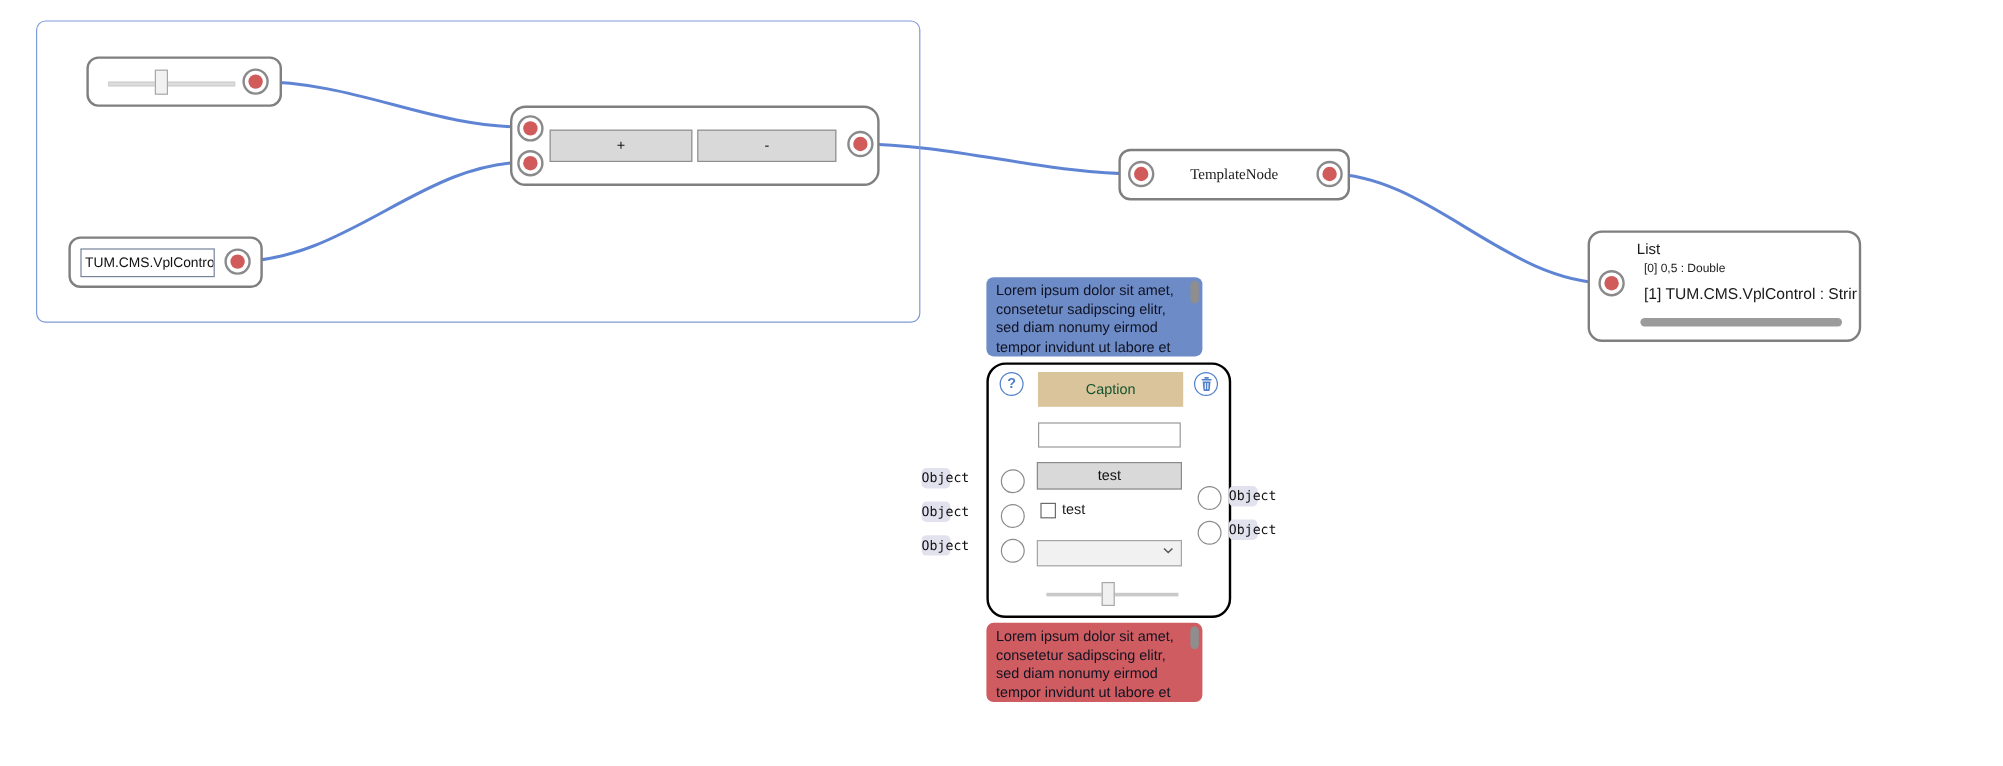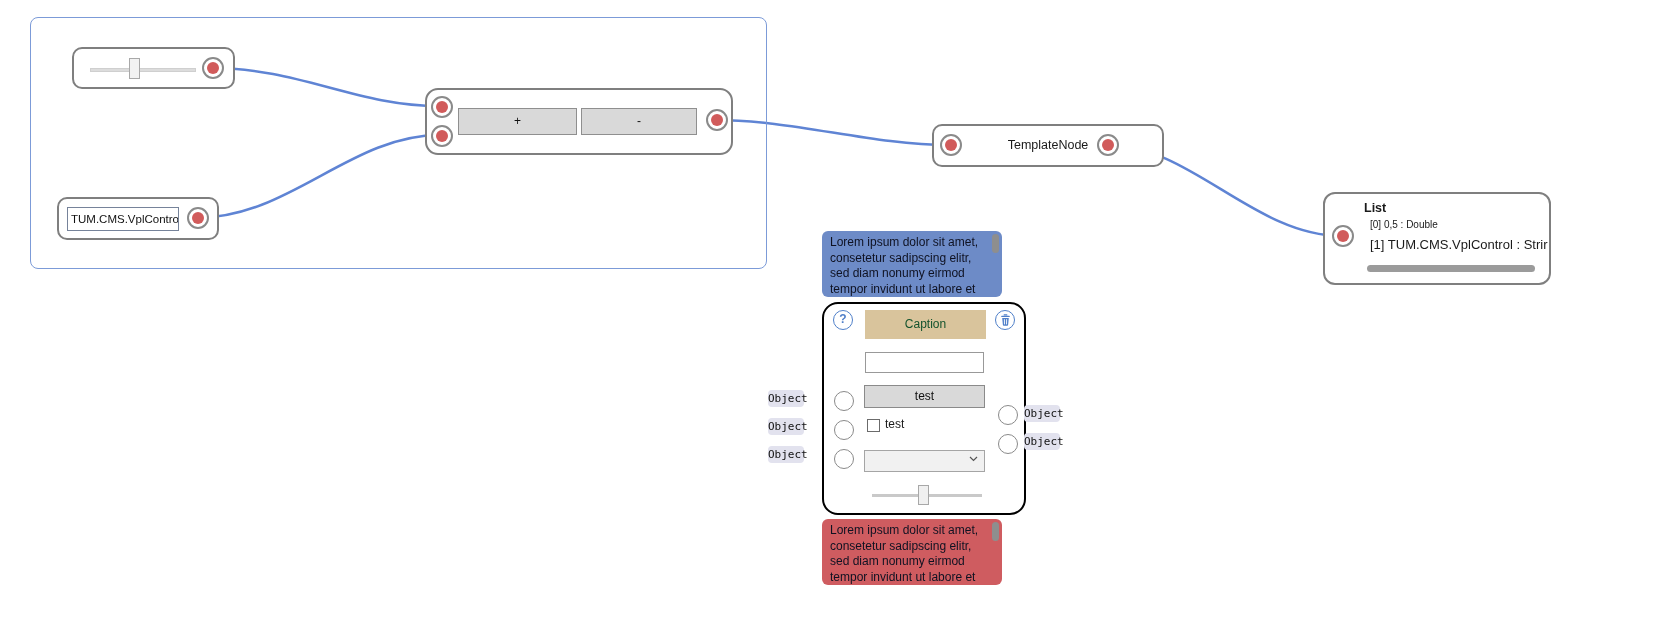--- a/index.html
+++ b/index.html
@@ -47,26 +47,26 @@
 
   
   .n-text{left:57px;top:197px;width:162px;height:43px;}
   .tb-input{
     position:absolute;left:8px;top:8px;width:112px;height:24px;
     border:1px solid #76839a;background:#fff;box-sizing:border-box;
     font-family:"Liberation Sans",sans-serif;font-size:11.5px;padding:0 0 0 3px;color:#111;
   }
 
   
-  .n-template{left:932px;top:124px;width:232px;height:43px;}
+  .n-template{left:932px;top:124px;width:193px;height:43px;font-family:Liberation Serif, serif;}
   .tpl-label{position:absolute;left:0;top:0;width:100%;height:100%;line-height:39px;text-align:center;font-size:12.5px;}
 
   
   .n-list{left:1323px;top:192px;width:228px;height:93px;border-radius:12px;overflow:hidden;}
-  .list-title{position:absolute;left:39px;top:7px;font-size:12.5px;white-space:nowrap;font-weight:bold;}
+  .list-title{position:absolute;left:39px;top:7px;font-size:12.5px;white-space:nowrap;}
   .list-item0{position:absolute;left:45px;top:25px;font-size:10px;white-space:nowrap;}
   .list-item1{position:absolute;left:45px;top:43px;font-size:13px;white-space:nowrap;}
   .list-hscroll{position:absolute;left:42px;top:71px;width:168px;height:7px;background:#9b9b9b;border-radius:3.5px;}
 
   
   .comment{
     position:absolute;left:822px;width:180px;height:66px;border-radius:6px;
     box-sizing:border-box;padding:4px 14px 4px 8px;overflow:hidden;
     font-size:12px;line-height:15.5px;color:#0f1222;
   }
@@ -103,21 +103,21 @@
   .wg-track{position:absolute;left:48px;top:190px;width:110px;height:3px;background:#c9c9c9;}
   .wg-thumb{position:absolute;left:94px;top:181px;width:11px;height:20px;background:#f0f0f0;border:1px solid #a8a8a8;box-sizing:border-box;}
   .wp-l1{left:10px;top:87px;}
   .wp-l2{left:10px;top:116px;}
   .wp-l3{left:10px;top:145px;}
   .wp-r1{left:174px;top:101px;}
   .wp-r2{left:174px;top:130px;}
 
   
   .pill{
-    position:absolute;width:36px;height:17px;background:#e2e2ee;border-radius:4px;
+    position:absolute;width:24px;height:17px;background:#e2e2ee;border-radius:4px;
     font-family:"DejaVu Sans Mono",monospace;font-size:11px;line-height:17px;
     text-align:center;color:#111;
   }
   .pl-1{left:768px;top:390px;}
   .pl-2{left:768px;top:418px;}
   .pl-3{left:768px;top:446px;}
   .pr-1{left:1024px;top:405px;}
   .pr-2{left:1024px;top:433px;}
 </style>
 </head>

